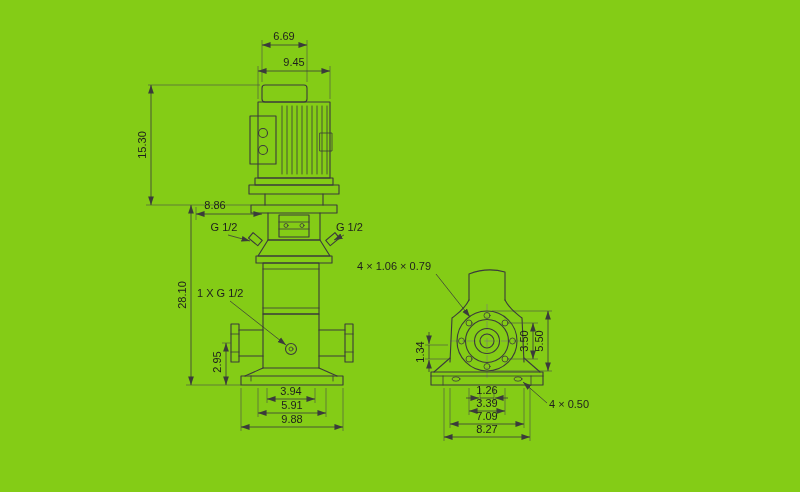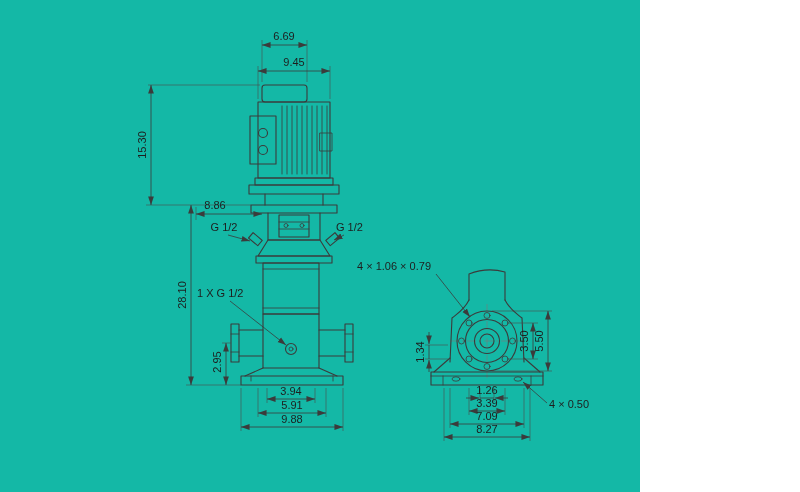--- a/index.html
+++ b/index.html
@@ -1,17 +1,17 @@
 <!DOCTYPE html>
 <html><head>
 <meta charset="utf-8">
 <style>
   html,body{margin:0;padding:0;background:#ffffff;}
   .page{
-    width:640px;height:492px;background:#14b8a6;position:relative;overflow:hidden;
+    width:800px;height:492px;background:#84cc16;position:relative;overflow:hidden;
     font-family:"Liberation Sans","DejaVu Sans",sans-serif;
   }
   svg{display:block;}
   .geo{stroke:#3b3b3b;stroke-width:1.1;fill:none;stroke-linecap:round;stroke-linejoin:round;}
   .thin{stroke-width:0.8;}
   .ext{stroke:#4a4a4a;stroke-width:0.6;fill:none;}
   .dim{stroke:#3b3b3b;stroke-width:0.8;fill:none;}
   .cl{stroke:#7a7a7a;stroke-width:0.6;fill:none;stroke-dasharray:9 3 2 3;}
   text.dtxt{font-family:"Liberation Sans","DejaVu Sans",sans-serif;font-size:11px;fill:#1e1e1e;}
   .mid{text-anchor:middle;}

